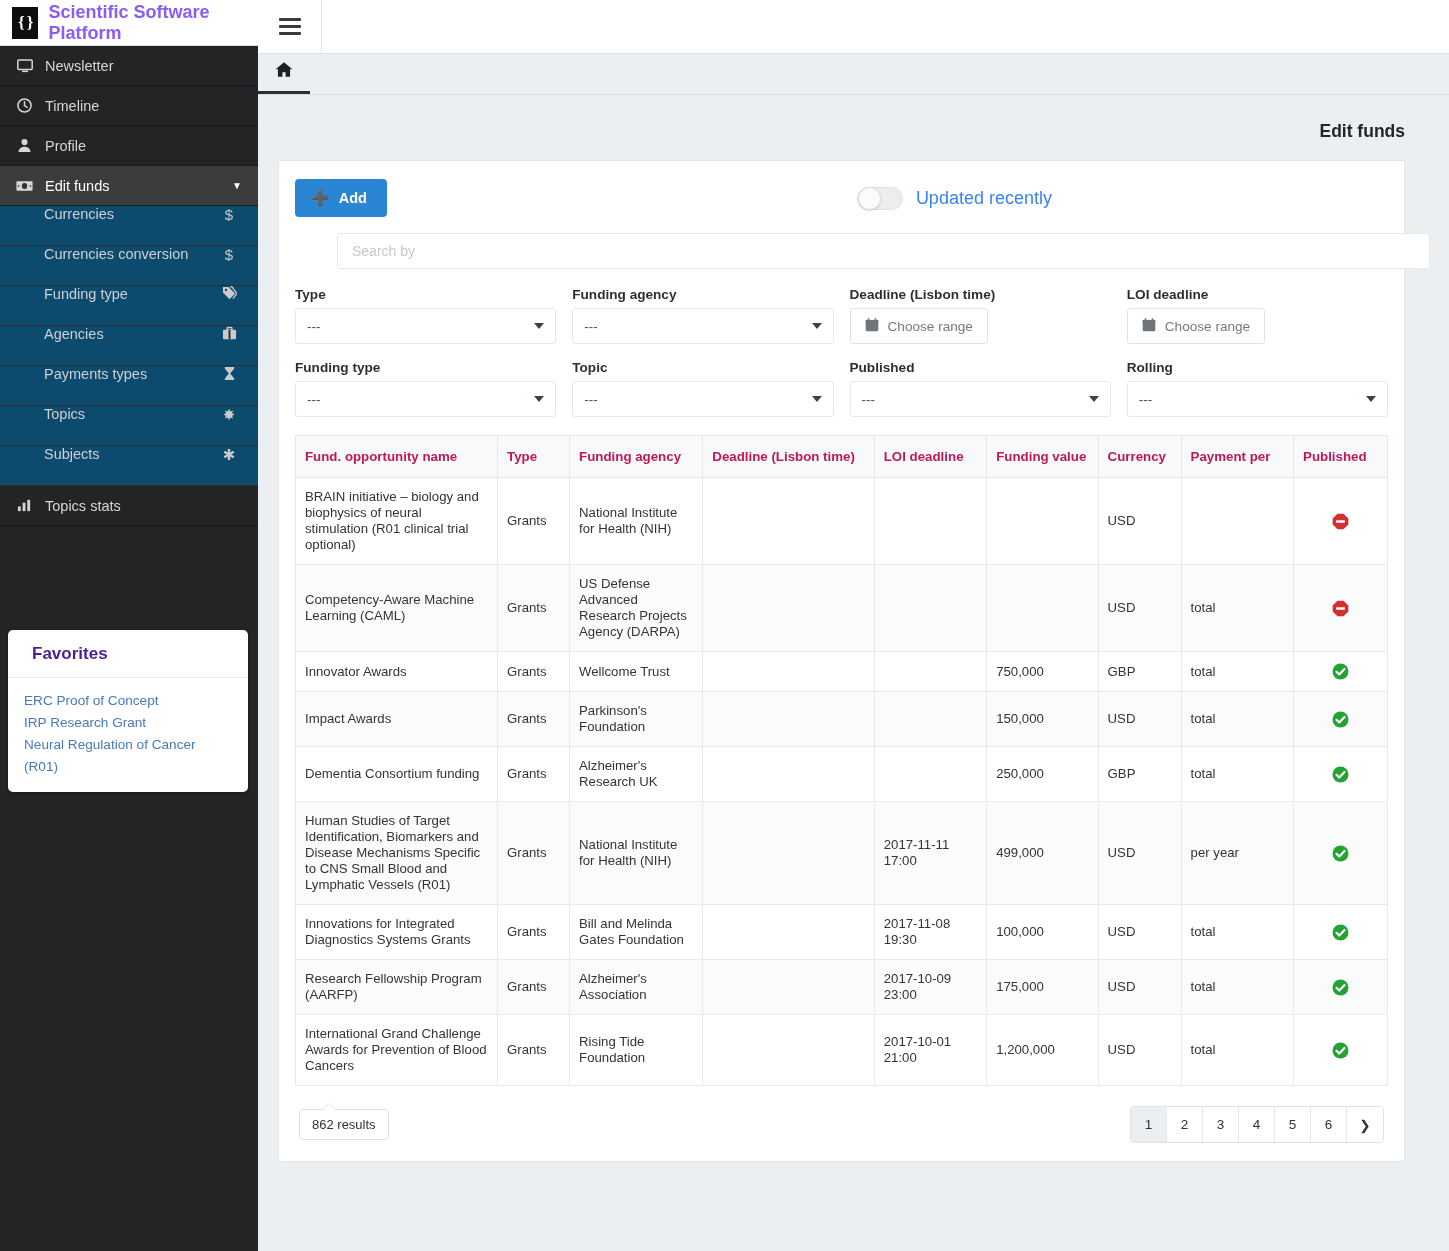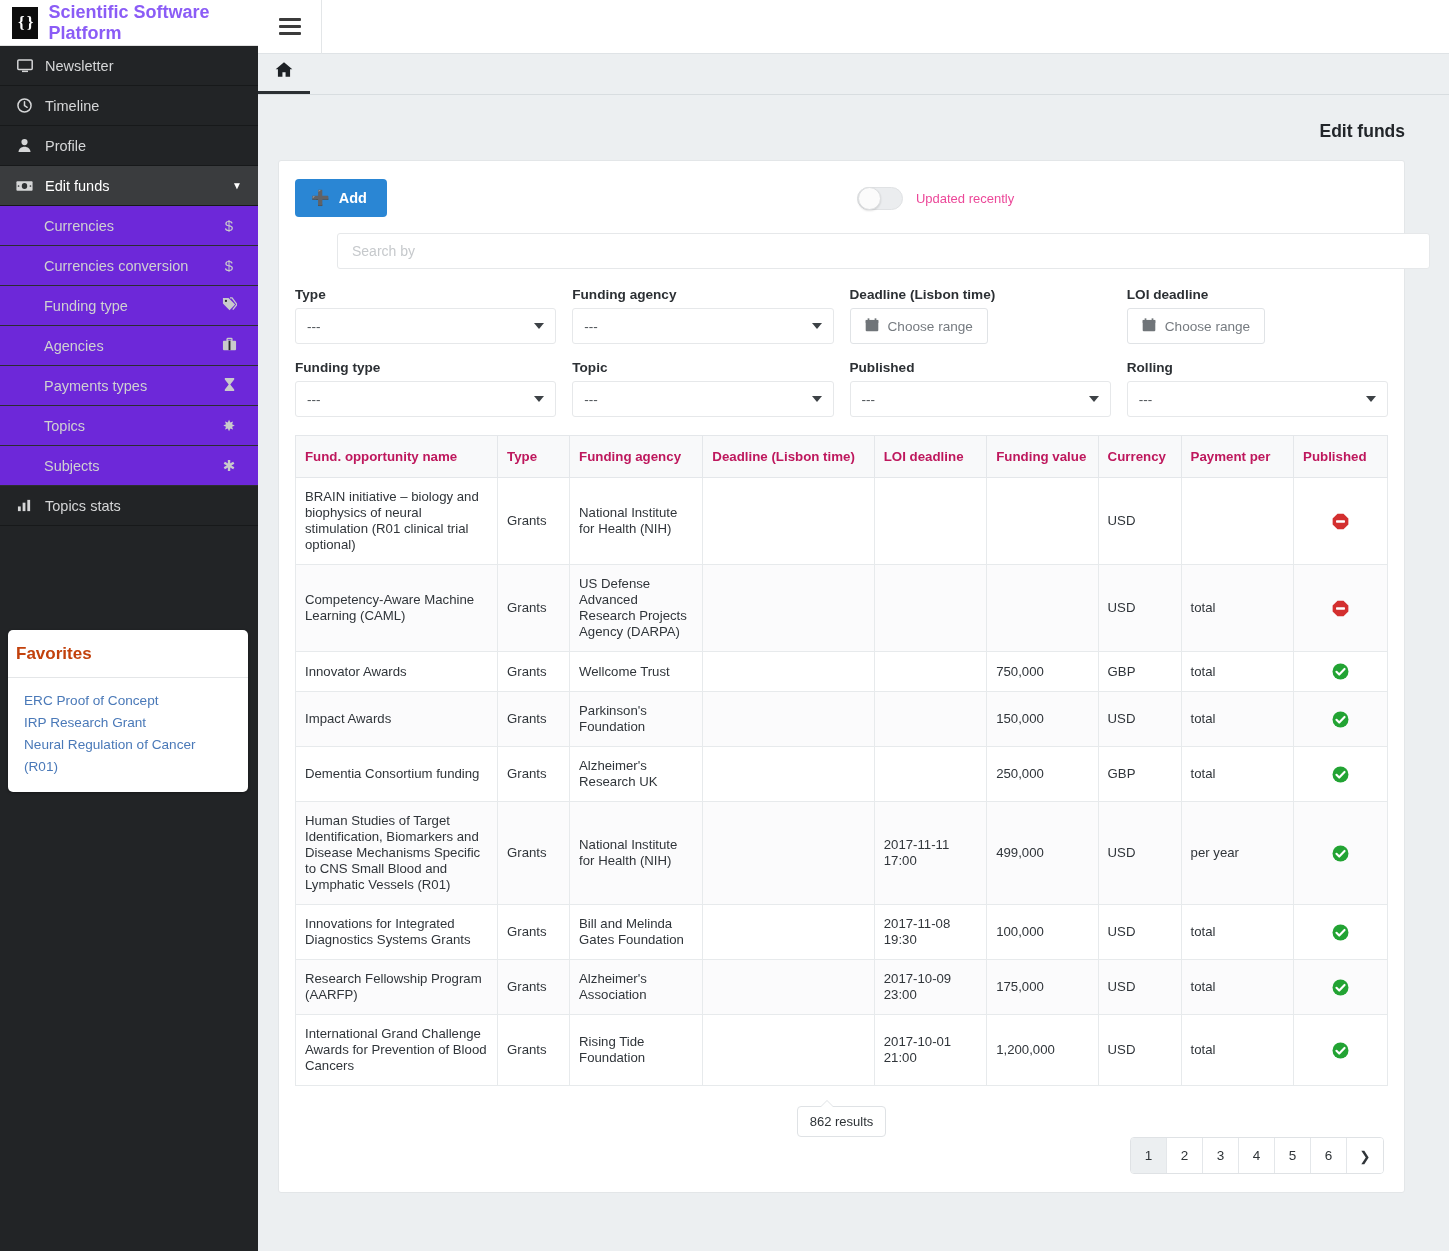--- a/index.html
+++ b/index.html
@@ -38,38 +38,38 @@
     padding: 0 16px; gap: 12px;
     color: #d5d6d7; font-size: 14.5px;
     border-bottom: 1px solid #17191a;
     cursor: pointer;
   }
   .nav-item .ico { width: 17px; display:flex; align-items:center; justify-content:center; color:#d5d6d7; }
   .nav-item.active { background: #3a3c3e; color: #fff; }
   .nav-item .caret { margin-left: auto; font-size: 10px; }
 
   .sub-item {
-    height: 40px; display: flex; align-items: center;
+    height: 40px; display: flex; align-items: flex-start;
     padding: 0 20px 0 44px;
     color: #cfd0d1; font-size: 14.5px;
     border-bottom: 1px solid #2c2e30;
-    background: #6d28d9;
+    background: #0c4a6e;
     cursor: pointer;
   }
   .sub-item .lbl { flex: 1; }
   .sub-item .rico { font-size: 15px; color: #c9cacb; width: 18px; text-align: center; }
 
   .favorites {
     position: absolute; left: 8px; top: 630px; width: 240px;
     background: #ffffff; border-radius: 5px;
     box-shadow: 0 1px 3px rgba(0,0,0,.35);
     overflow: hidden;
   }
   .fav-head {
-    padding: 14px 8px 13px; font-size: 17px; font-weight: 700; color: #c2410c;
+    padding: 14px 24px 13px; font-size: 17px; font-weight: 700; color: #4c1d95;
     border-bottom: 1px solid #e4e6e8;
   }
   .fav-body { padding: 12px 16px 14px; }
   .fav-link {
     display: block; color: #4a79b8; font-size: 13.6px;
     line-height: 22px; text-decoration: none; cursor: pointer;
   }
 
   
   #main { flex: 1; height: 1251px; display: flex; flex-direction: column; background:#eceff1; }
@@ -120,21 +120,21 @@
   .toggle-wrap { display:flex; align-items:center; gap:13px; margin-left: 470px; }
   .toggle {
     width: 46px; height: 23px; border-radius: 12px; background: #ebedef;
     border: 1px solid #e0e2e4; position: relative; cursor: pointer;
   }
   .toggle .knob {
     position:absolute; left: 0px; top: -1px; width: 23px; height: 23px;
     border-radius: 50%; background:#fbfbfb; border:1px solid #dcdee0;
     box-shadow: 0 1px 2px rgba(0,0,0,.12);
   }
-  .toggle-label { font-size: 13px; color: #ec4899; }
+  .toggle-label { font-size: 18px; color: #3b82f6; }
 
   .search-input {
     width: 100%; height: 36px; margin-top: 16px;
     border: 1px solid #e6e8ea; border-radius: 3px;
     padding: 0 14px; font-size: 14px; color: #33373b;
     font-family: "Liberation Sans", sans-serif; outline: none; margin-left: 42px;
   }
   .search-input::placeholder { color: #c6c9cc; }
 
   .filters { display: grid; grid-template-columns: repeat(4, 1fr); column-gap: 16px; margin-top: 18px; }
@@ -164,21 +164,21 @@
     font-size: 13.3px; font-weight: 700; color: #be185d;
     padding: 13px 9px; text-align: left; vertical-align: middle;
   }
   table.funds td {
     border: 1px solid #e7eaec; font-size: 13.2px; color: #30353a;
     padding: 11px 9px; vertical-align: middle; line-height: 16px;
   }
   table.funds tbody tr:nth-child(even) td { background: #fbfbfc; }
   .pub-icon { display:block; margin: 0 auto; width: 17px; height: 17px; }
 
-  .table-footer { display:flex; align-items:center; margin-top: 6px; padding: 14px 4px 2px 4px; position: relative; flex-direction: column; }
+  .table-footer { display:flex; align-items:center; margin-top: 6px; padding: 14px 4px 2px 4px; position: relative; }
   .results-badge {
     border: 1px solid #dfe2e5; background:#fff; border-radius: 4px;
     padding: 7px 12px; font-size: 13px; color:#2e3337; position: relative;
   }
   .results-badge:before {
     content:""; position:absolute; top:-7px; left: 22px;
     border-left: 7px solid transparent; border-right: 7px solid transparent;
     border-bottom: 7px solid #dfe2e5;
   }
   .results-badge:after {

